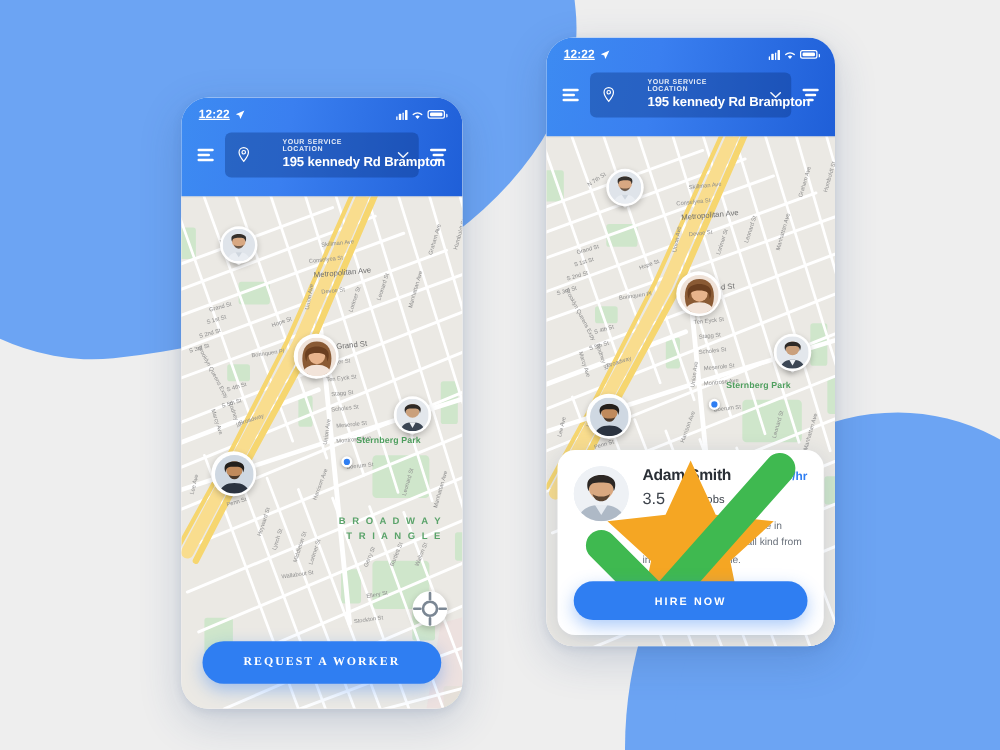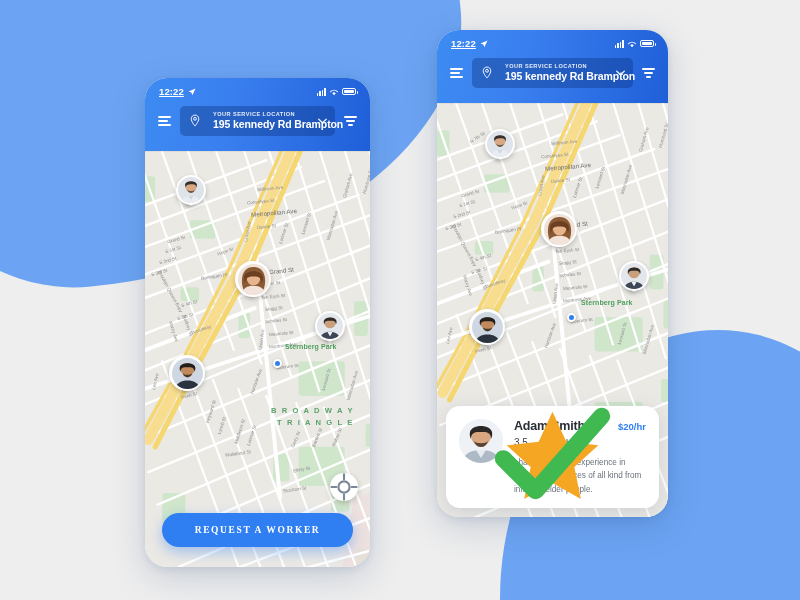--- a/index.html
+++ b/index.html
@@ -75,21 +75,21 @@
     padding: 7px 13px 15px 13px;
   }
   .hamburger { display:flex; flex-direction:column; gap:2.5px; cursor:pointer; flex:0 0 auto; }
   .hamburger span { display:block; height:1.6px; background:#fff; border-radius:1px; }
   .hamburger span:nth-child(1){width:13px}
   .hamburger span:nth-child(2){width:10px}
   .hamburger span:nth-child(3){width:13px}
 
   .loc-pill {
     flex: 1 1 auto;
-    display: flex; align-items: center; gap: 11px;
+    display: flex; align-items: center; gap: 24px;
     background: rgba(12,52,130,.40);
     border-radius: 5px;
     padding: 5px 8px 6px 8px;
     min-width: 0;
   }
   .pin-circle { flex:0 0 auto; }
   .loc-text { flex:1 1 auto; min-width:0; }
   .loc-label { font-size: 5.6px; font-weight: bold; letter-spacing: .45px; opacity:.88; text-transform: uppercase; }
   .loc-value { font-size: 10.5px; font-weight: bold; letter-spacing: -.1px; white-space: nowrap; margin-top:1px; }
   .chev { flex:0 0 auto; opacity:.92; }
@@ -164,21 +164,21 @@
   .wc-top{ display:flex; gap:11px; }
   .wc-avatar{
     flex:0 0 auto;width:44px;height:44px;border-radius:50%;
     overflow:hidden;background:#e8edf3;position:relative;
   }
   .wc-info{ flex:1 1 auto; min-width:0; }
   .wc-name-row{ display:flex;align-items:baseline;justify-content:space-between;gap:6px;}
   .wc-name{ font-size:12.5px;font-weight:bold;color:#2a2f36;letter-spacing:-.2px;}
   .wc-rate{ font-size:9.5px;font-weight:bold;color:#2f7ef2;white-space:nowrap;}
   .wc-stats{ display:flex;align-items:center;gap:5px;margin-top:4px;}
-  .wc-rating{ display:flex;align-items:flex-end;gap:3px;font-size:10px;color:#3d434b;}
+  .wc-rating{ display:flex;align-items:flex-end;gap:3px;font-size:13px;color:#3d434b;}
   .wc-jobs{ display:flex;align-items:center;gap:3px;font-size:9px;color:#3d434b;margin-left:6px;}
   .wc-desc{
     font-size:8.2px;line-height:1.62;color:#6b727c;margin-top:8px;
   }
   #cta-right{ position:relative; left:0;right:0; width:100%; margin-top:11px; display:block; height:31px;
               border-radius:18px; font-size:8.6px; letter-spacing:1.7px;}
 </style>
 </head>
 <body>
 
@@ -692,17 +692,18 @@
               <span class="wc-jobs">
                 <svg width="12" height="11" viewBox="0 0 14 12">
                   <path d="M1.2 6.2 L5 10 L12.8 1.2" stroke="#3fb950" stroke-width="2" fill="none" stroke-linecap="round" stroke-linejoin="round"></path>
                 </svg>
                 <span>532 Jobs</span>
               </span>
             </div>
             <div class="wc-desc">I have 4 years of experience in giving care services of all kind from infant to elder people.</div>
           </div>
         </div>
+        <button class="cta" id="cta-right">HIRE NOW</button>
       </div>
     </div>
   </div>
 
 </div>
 
 </body></html>

